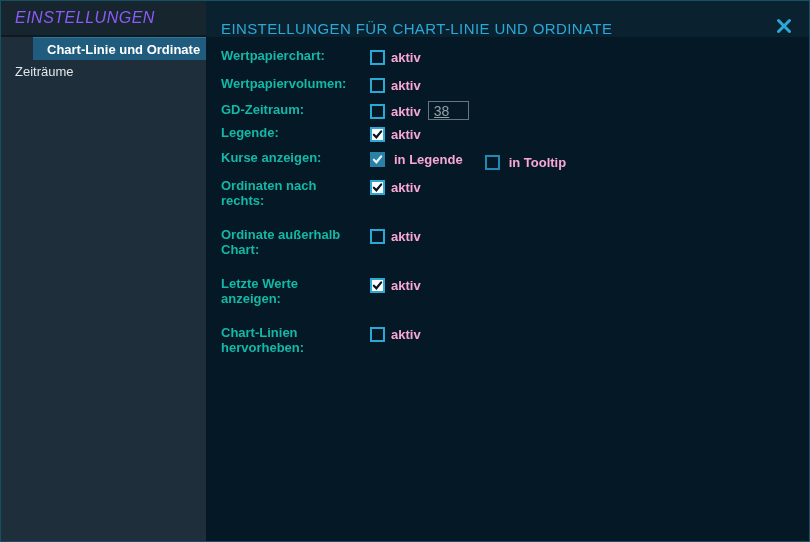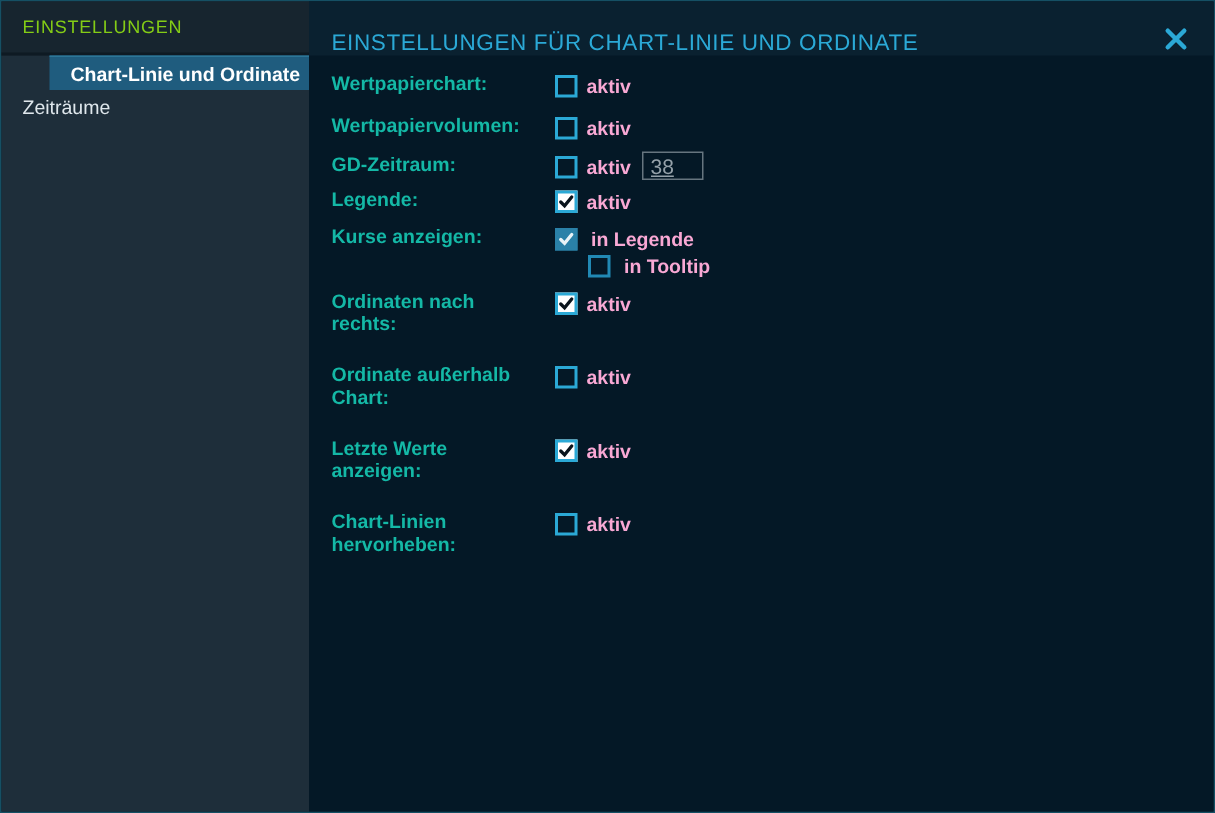--- a/index.html
+++ b/index.html
@@ -23,23 +23,24 @@
     background: #1e2e3a;
   }
   .sidebar-header {
     height: 34px;
     background: #17252f;
     border-bottom: 2px solid #0e1a23;
     display: flex; align-items: center;
     padding-left: 14px;
   }
   .sidebar-title {
-    color: #84cc16;
-    font-size: 12px;
+    color: #8b5cf6;
+    font-size: 16px;
     letter-spacing: 0.5px;
+    font-style: italic;
   }
   .sidebar-item {
     height: 23px;
     display: flex; align-items: center;
     padding-left: 14px;
     color: #dfe7ec;
     font-size: 13px;
     cursor: pointer;
   }
   .sidebar-item.selected {
@@ -89,21 +90,21 @@
     font-size: 13px;
     font-weight: bold;
     line-height: 15px;
     white-space: pre-line;
   }
   .row-controls {
     display: flex;
     align-items: flex-start;
     margin-top: 2px;
   }
-  .row-controls.stacked { flex-direction: column; }
+  .row-controls.stacked { flex-direction: row; }
   .opt-line { display: flex; align-items: flex-start; }
   .opt-line + .opt-line { margin-top: 3px; padding-left: 22px; }
   .mb11 { margin-bottom: 11px; }
   .mb9  { margin-bottom: 9px; }
   .mb8  { margin-bottom: 8px; }
   .mb5  { margin-bottom: 5px; }
   .mb4  { margin-bottom: 19px; }
   .cb {
     width: 11px; height: 11px;
     border: 2px solid #2ba9d6;

